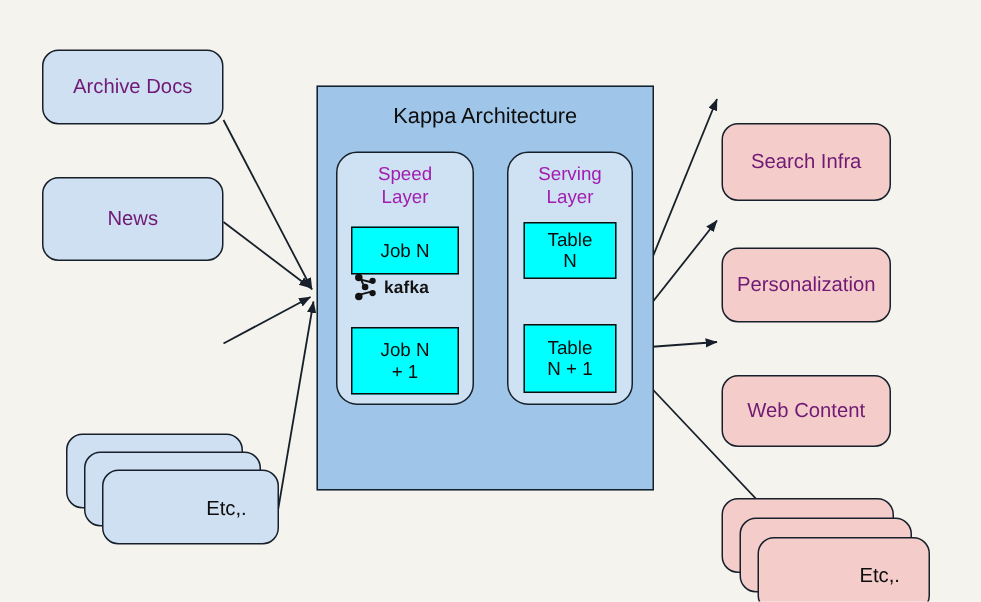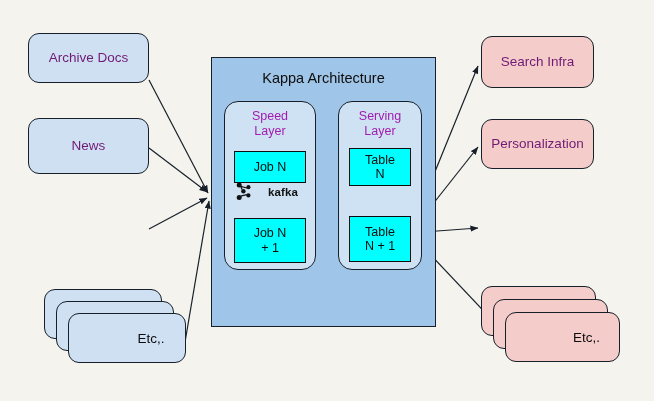--- a/index.html
+++ b/index.html
@@ -20,21 +20,21 @@
     display:flex;
     align-items:center;
     justify-content:center;
     text-align:center;
     line-height:1.15;
     color:#701a75;
     font-size:13.5px;
     white-space:pre-line;
   }
   .src{background:#cfe0f3;}
-  .sink{background:#f4ccca;}
+  .sink{background:#f4ccca;margin-top:46px;}
 
   
   .stack{position:absolute;}
   .stack .card{
     position:absolute;
     box-sizing:border-box;
     border:1.4px solid #17202a;
     border-radius:11px;
   }
   .stack .card.src{background:#cfe0f3;}
@@ -76,21 +76,21 @@
     border:1.4px solid #0d0d0d;
     display:flex;align-items:center;justify-content:center;
     text-align:center;
     font-size:12.5px;color:#0d0d0d;
     line-height:1.15;white-space:pre-line;
   }
 
   
   #kafka-logo{
     position:absolute;left:236px;top:182px;
-    display:flex;align-items:center;gap:15px;
+    display:flex;align-items:center;gap:3px;
   }
   #kafka-wordmark{
     font-size:11.5px;font-weight:bold;color:#121212;
     letter-spacing:.1px;
   }
 
   svg.wires{
     position:absolute;left:0;top:0;
     width:654px;height:401px;
     overflow:visible;
@@ -190,20 +190,23 @@
   </div>
 
   <div class="node sink" style="left:481px;top:36px;width:113px;height:52px;">
     <span>Search Infra</span>
   </div>
 
   <div class="node sink" style="left:481px;top:119px;width:113px;height:50px;">
     <span>Personalization</span>
   </div>
 
+  <div class="node sink" style="left:481px;top:204px;width:113px;height:48px;">
+    <span>Web Content</span>
+  </div>
 
   <div class="stack" style="left:0;top:0;">
     <div class="card sink" style="left:481px;top:286px;width:115px;height:50px;"></div>
     <div class="card sink" style="left:493px;top:299px;width:115px;height:50px;"></div>
     <div class="card sink top" style="left:505px;top:312px;width:115px;height:50px;">
       <span>Etc,.</span>
     </div>
   </div>
 
 </div>

